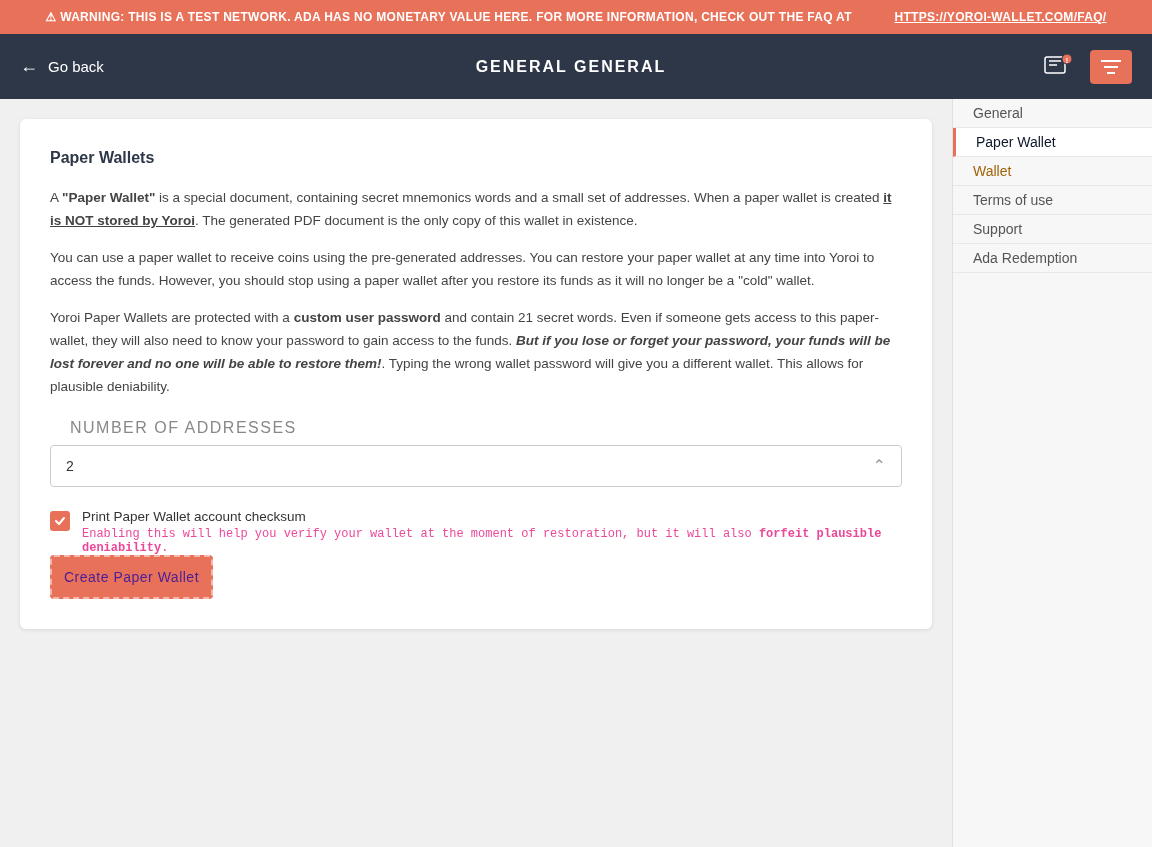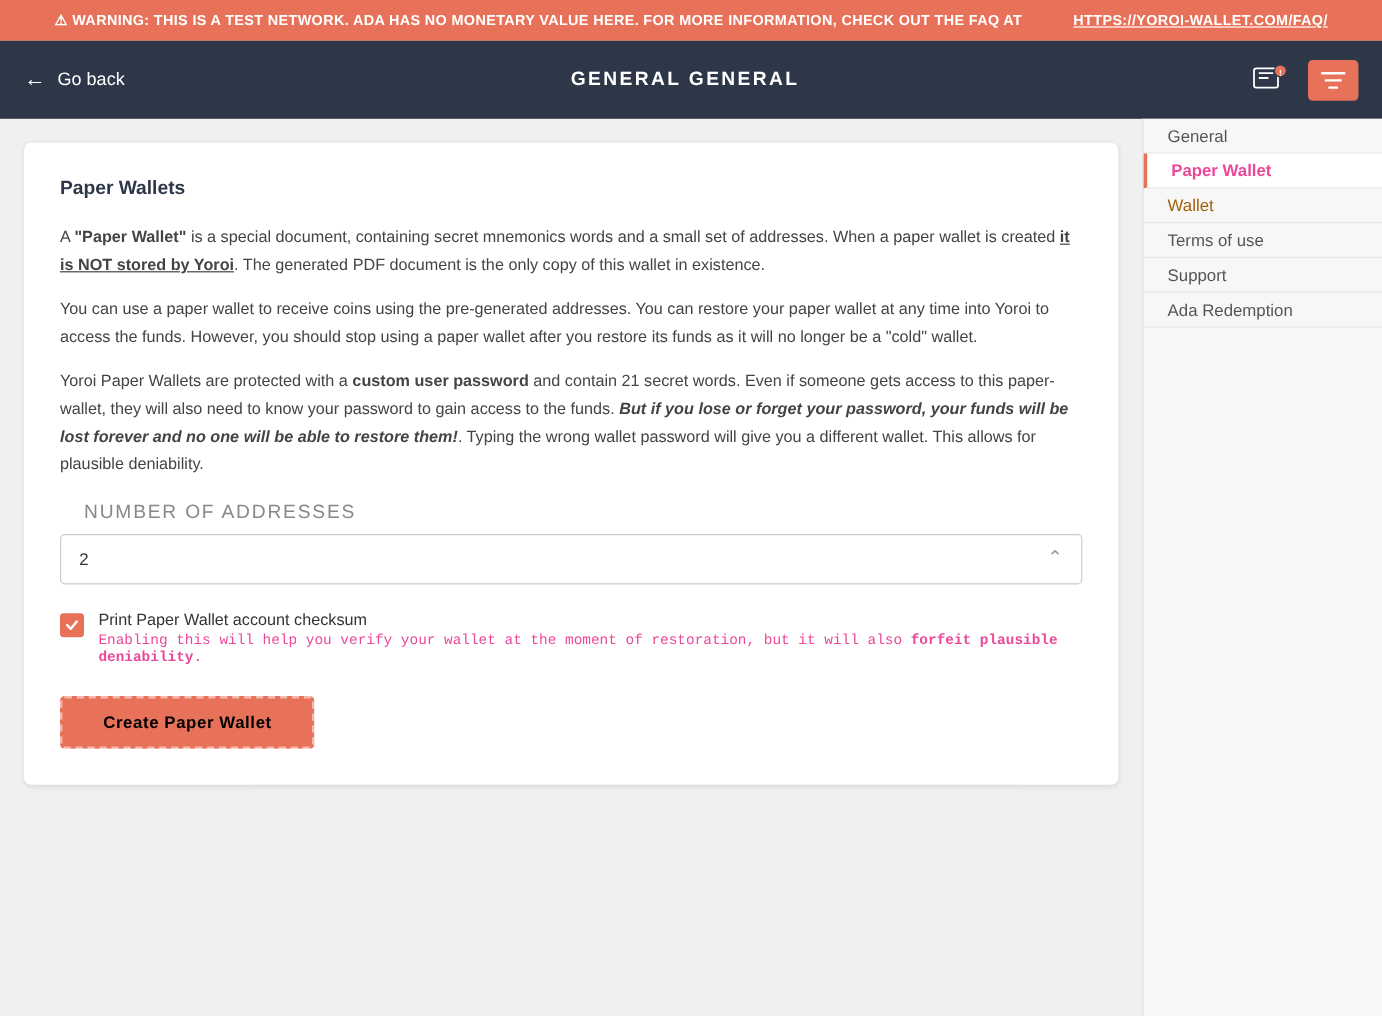--- a/index.html
+++ b/index.html
@@ -154,21 +154,20 @@
       font-size: 16px;
       line-height: 1;
     }
 
     
     .checkbox-row {
       display: flex;
       align-items: flex-start;
       gap: 12px;
       margin-top: 22px;
-      margin-bottom: 25px;
     }
     .checkbox-wrapper {
       width: 20px;
       height: 20px;
       background: #e8715a;
       border-radius: 3px;
       display: flex;
       align-items: center;
       justify-content: center;
       flex-shrink: 0;
@@ -187,48 +186,48 @@
       font-size: 12px;
       color: #ec4899;
       margin-top: 3px;
       font-family: Liberation Mono, monospace;
     }
     .checkbox-hint .bold { font-weight: 700; }
 
     
     .create-btn {
       background: #e8715a;
-      color: #000000;
+      color: #4c1d95;
       border: 2px dashed rgba(255,255,255,0.5);
       border-radius: 4px;
-      padding: 12px 34px;
+      padding: 12px 12px;
       font-size: 14px;
-      font-weight: 700;
+      font-weight: 400;
       cursor: pointer;
       letter-spacing: 0.5px;
     }
 
     
     .sidebar {
       width: 200px;
       background: #f7f7f7;
       border-left: 1px solid #e0e0e0;
       padding-top: 0;
     }
     .sidebar-item {
       padding: 6px 20px;
       font-size: 14px;
       color: #555;
       cursor: pointer;
       border-bottom: 1px solid #e8e8e8;
     }
     .sidebar-item.active {
       background: white;
-      color: #ec4899;
-      font-weight: 700;
+      color: #0f172a;
+      font-weight: 400;
       border-left: 3px solid #e8715a;
     }
     .sidebar-item.disabled {
       color: #a16207;
       cursor: default;
     }
   </style>
 </head>
 <body>
 

